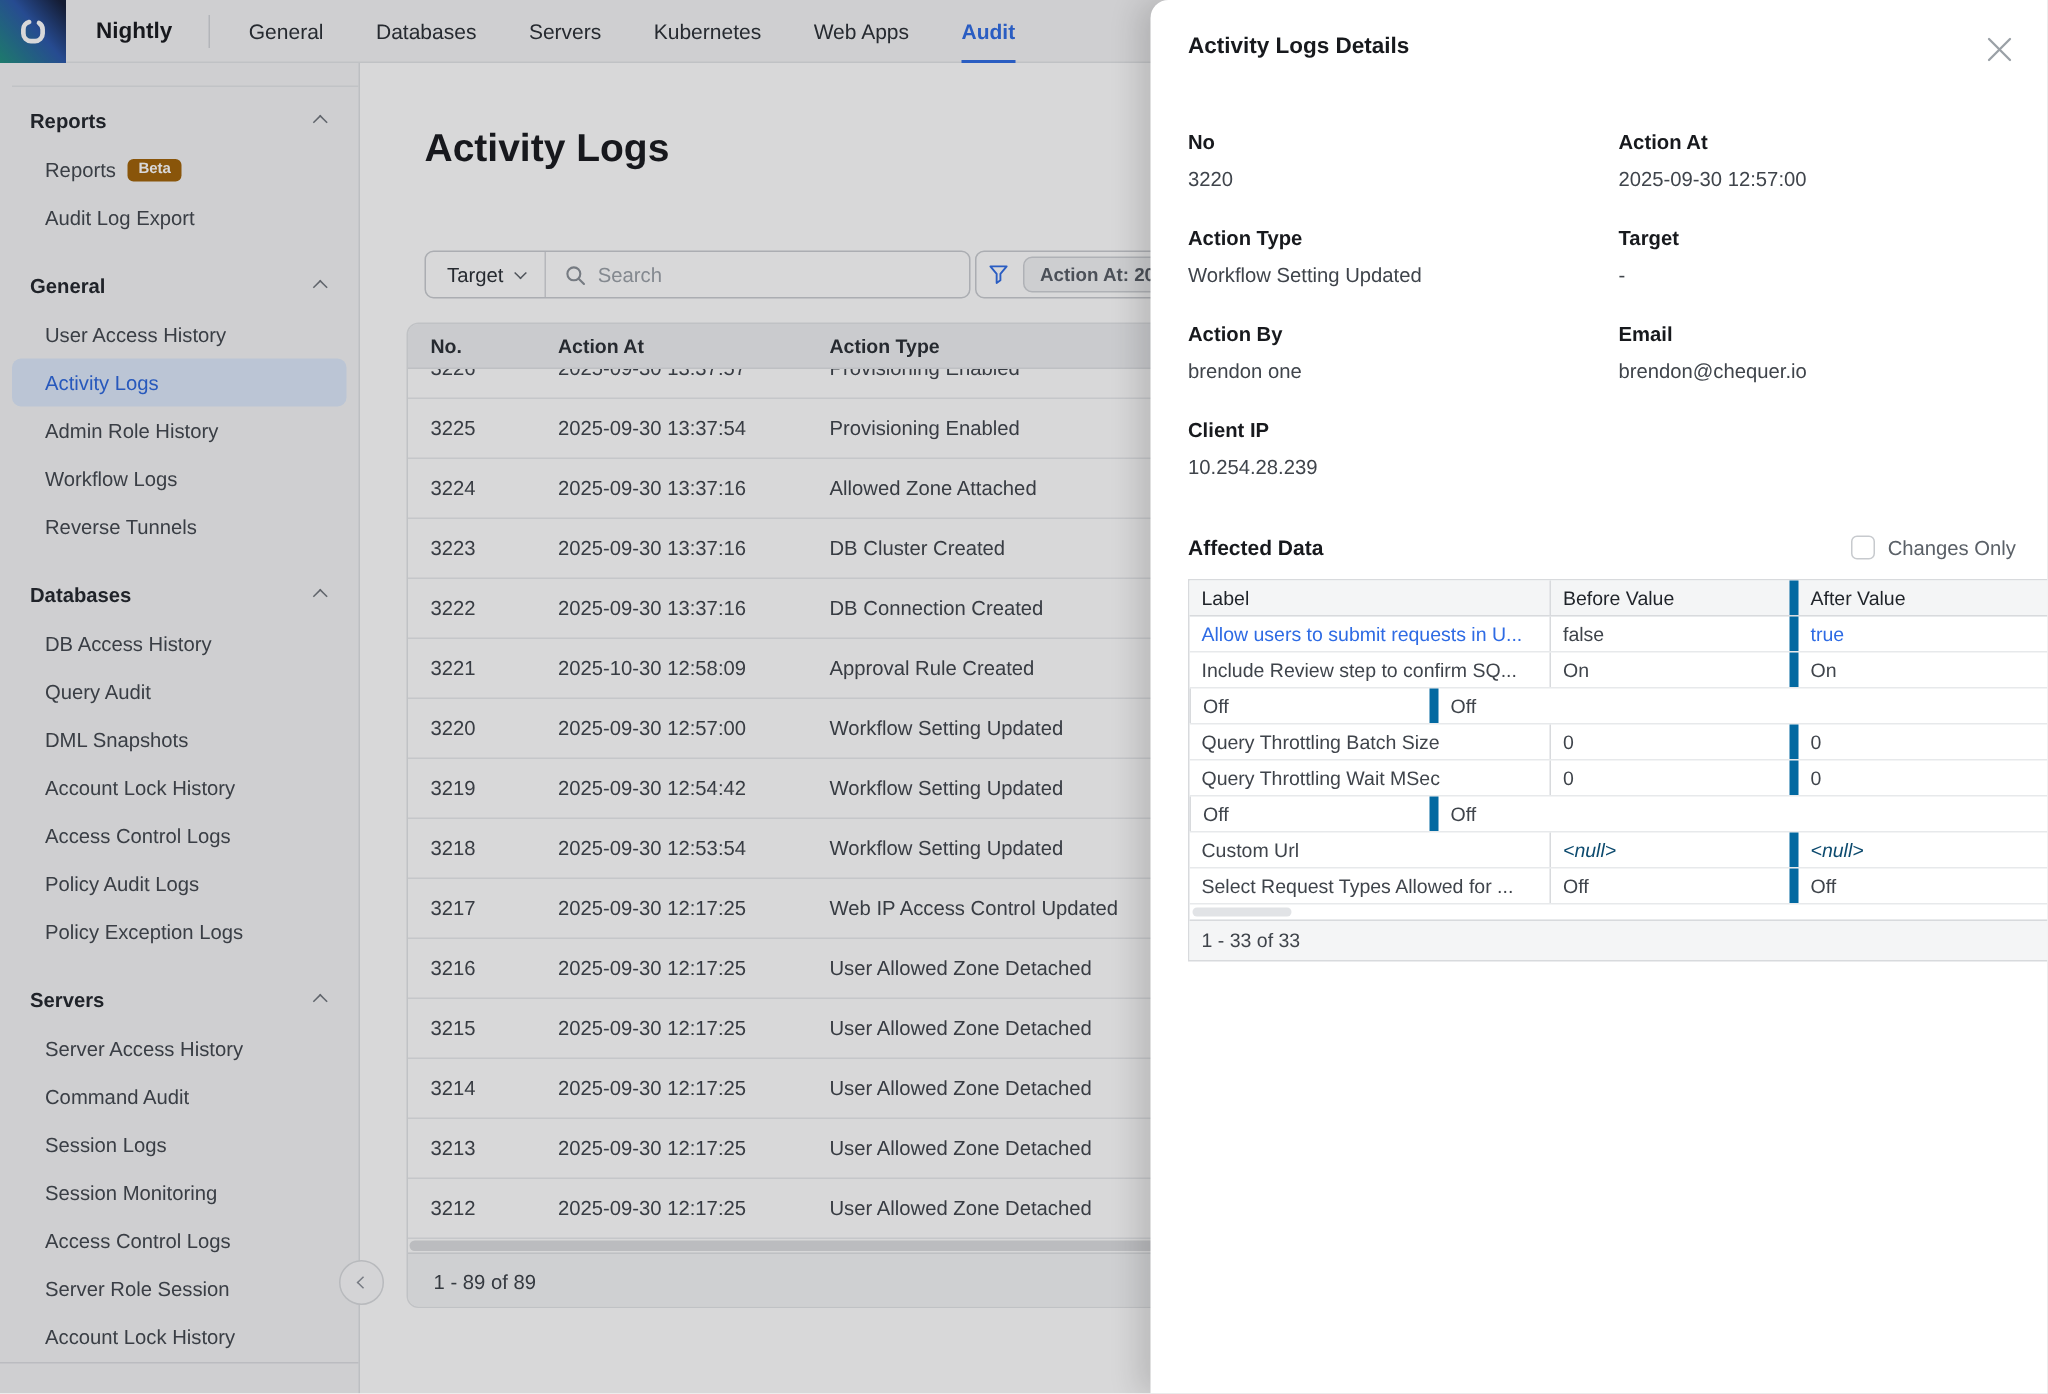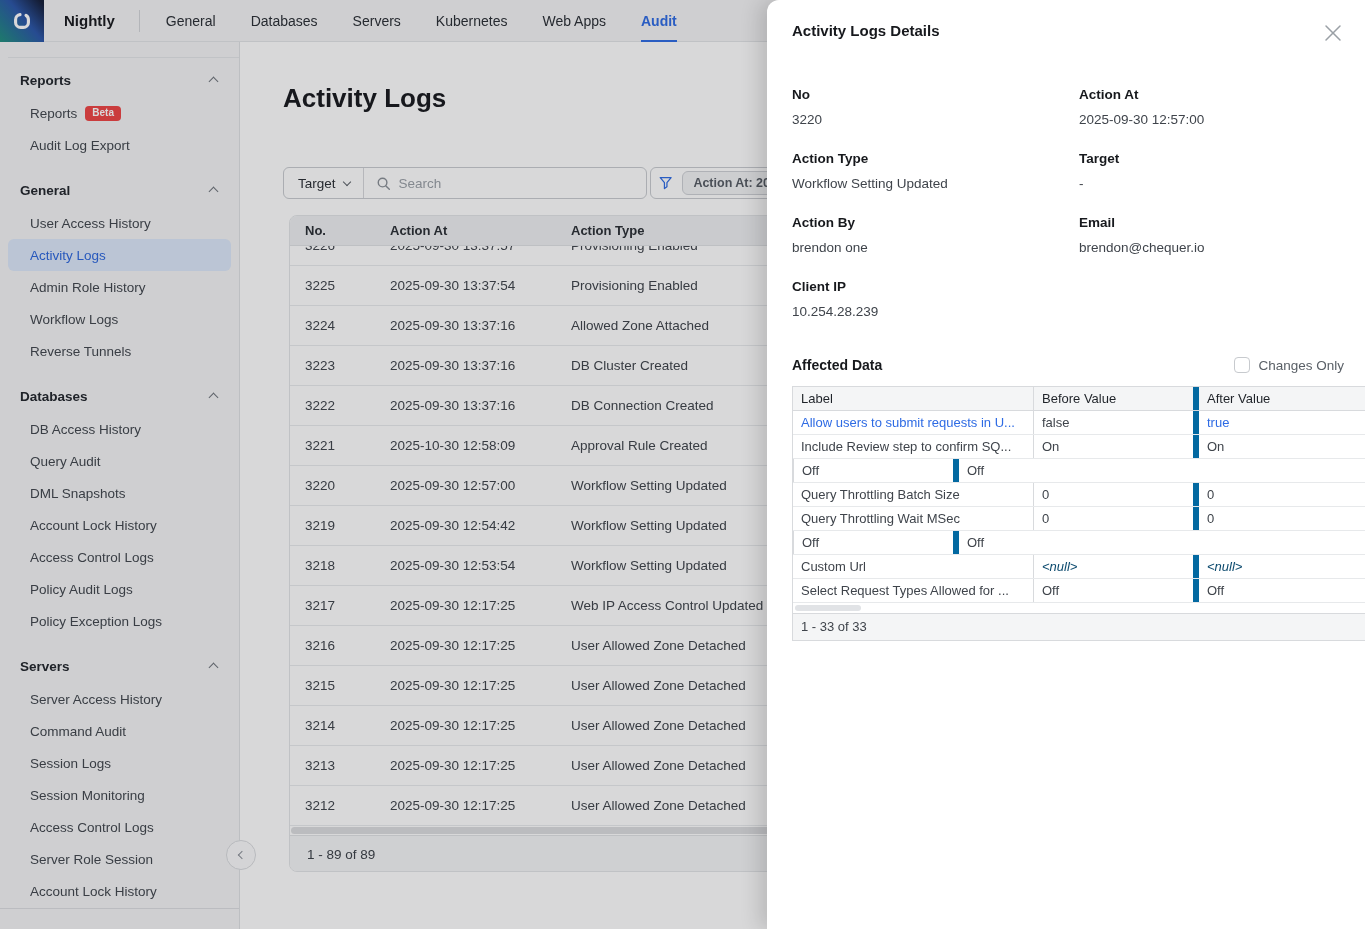--- a/index.html
+++ b/index.html
@@ -25,21 +25,21 @@
   .sidebar::before { content:""; position:absolute; top:15px; left:8px; right:0; height:1px; background:#e4e6e8; }
   .sidebar-inner { padding-top:15px; }
   .sec-title { display:flex; justify-content:space-between; align-items:center; height:34px;
                padding:0 22px 0 20px; margin-top:12px; font-size:13.5px; font-weight:700; color:#22262c; cursor:pointer; }
   .sec-title:first-child { margin-top:6px; }
   .chev-up { width:7px; height:7px; border-left:1.6px solid #6f747b; border-top:1.6px solid #6f747b;
              transform:rotate(45deg); margin-top:3px; }
   .item { height:32px; display:flex; align-items:center; gap:8px; margin:0 8px; padding:0 10px 0 22px;
           border-radius:6px; font-size:13.5px; color:#41464d; cursor:pointer; white-space:nowrap; }
   .item.selected { background:#dce8fa; color:#2b66dd; }
-  .badge { background:#ef4444; color:#fff; font-size:10px; font-weight:700; border-radius:4px;
+  .badge { background:#a16207; color:#fff; font-size:10px; font-weight:700; border-radius:4px;
            padding:2px 7px 3px; line-height:1; }
   .sidebar-bottom-line { position:absolute; top:866px; left:0; right:0; height:1px; background:#dcdee1; }
   .collapse-btn { position:absolute; top:840px; left:226px; width:30px; height:30px; border-radius:50%;
                   background:#fbfbfc; border:1px solid #d9dbde; z-index:5; display:flex; align-items:center;
                   justify-content:center; cursor:pointer; }
   .chev-left { width:6px; height:6px; border-left:1.5px solid #8a8f97; border-bottom:1.5px solid #8a8f97;
                transform:rotate(45deg); margin-left:2px; }
 
   
   .main { position:absolute; top:42px; left:241px; right:0; bottom:0; background:#fff; }
@@ -54,21 +54,21 @@
   .search-seg { display:flex; align-items:center; gap:8px; padding-left:12px; flex:1; }
   .search-seg input { border:none; outline:none; background:transparent; font-size:13.5px; color:#2a2e34;
                       font-family:inherit; width:230px; }
   .search-seg input::placeholder { color:#9aa0a7; }
   .filter-group { margin-left:3px; height:32px; width:140px; border:1px solid #c9ccd0; border-radius:6px;
                   background:#fff; display:flex; align-items:center; padding:0 8px; gap:10px; overflow:hidden; }
   .chip { height:24px; border:1px solid #ced1d5; border-radius:6px; background:#f2f3f5; display:flex;
           align-items:center; padding:0 10px; font-size:12.5px; font-weight:700; color:#565c64;
           white-space:nowrap; cursor:pointer; flex:0 0 auto; }
 
-  .mtable { position:absolute; top:173px; left:48px; width:760px; height:657px; border:1px solid #e3e5e7;
+  .mtable { position:absolute; top:173px; left:30px; width:760px; height:657px; border:1px solid #e3e5e7;
             border-radius:8px; overflow:hidden; background:#fff; }
   .mthead { display:flex; height:30px; background:#eef0f2; border-bottom:1px solid #e0e2e5; align-items:center; }
   .mth { font-size:13px; font-weight:700; color:#2a2e34; padding-left:15px; position:relative; }
   .mth + .mth::before { content:""; position:absolute; left:0; top:8px; bottom:8px; width:1px; background:#ced1d5; }
   .c-no { width:85px; flex:0 0 85px; }
   .c-at { width:181px; flex:0 0 181px; }
   .c-type { flex:1; }
   .mtbody { height:580px; overflow:hidden; }
   .mrow { display:flex; height:40px; align-items:center; border-bottom:1px solid #e9ebed;
           font-size:13.5px; color:#3f444b; cursor:pointer; }

